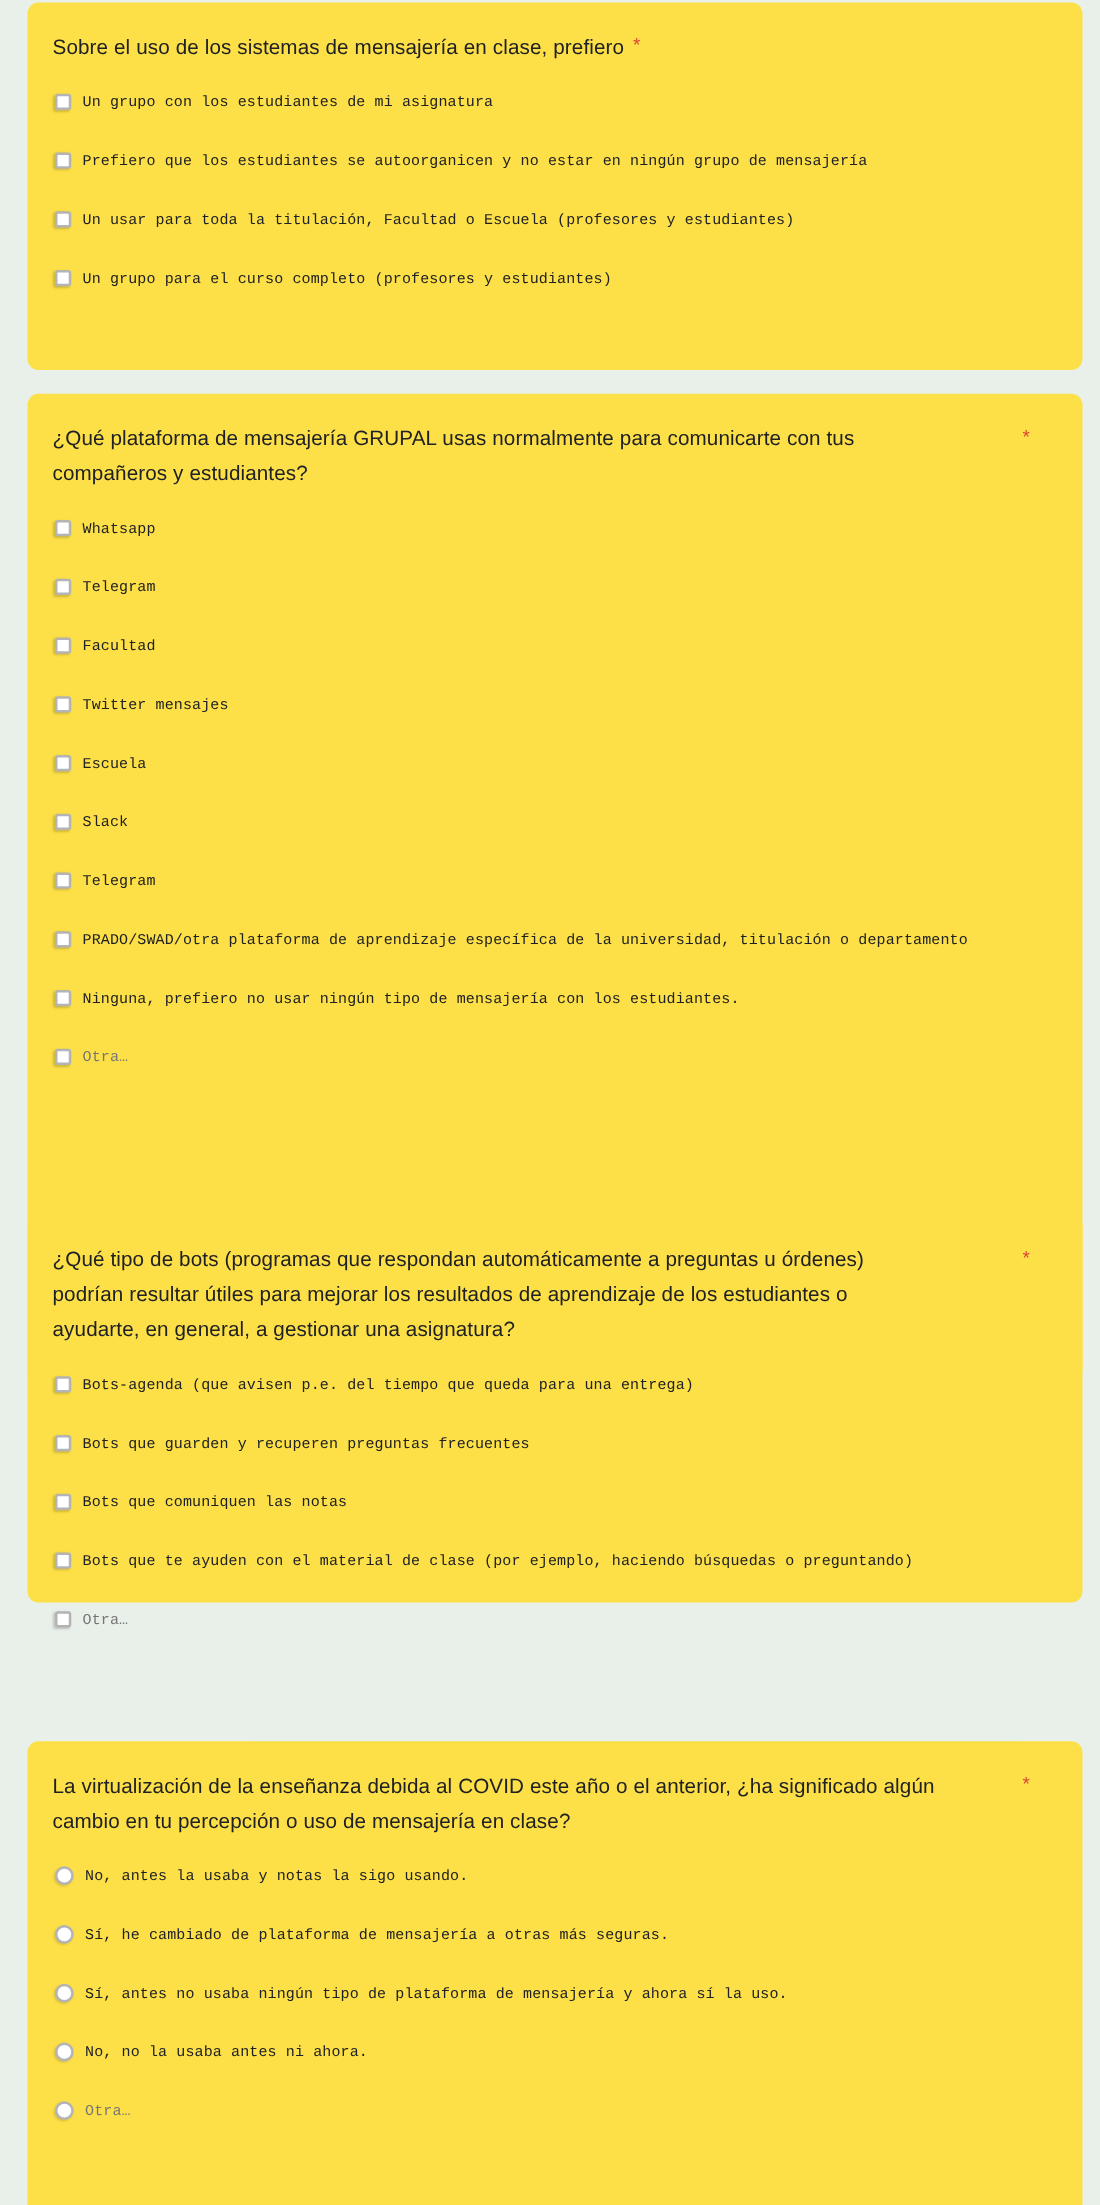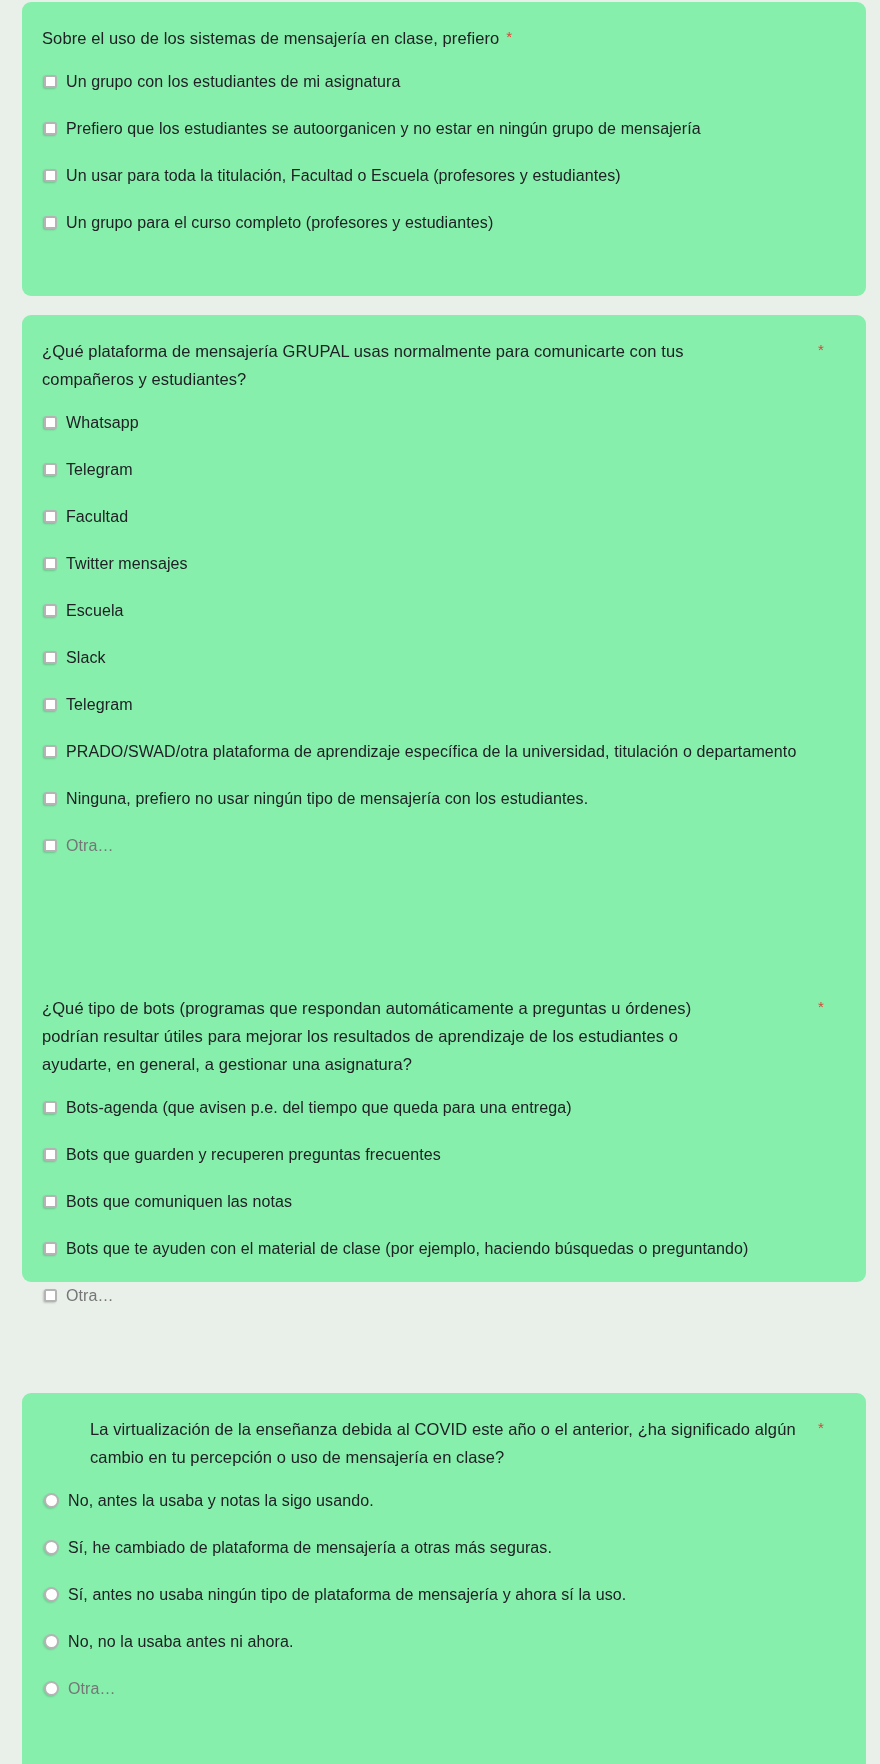--- a/index.html
+++ b/index.html
@@ -7,41 +7,41 @@
     width: 880px; height: 1764px;
     overflow: hidden;
     background: #e8f0e9;
     font-family: "Liberation Sans", sans-serif;
     position: relative;
   }
   .card {
     position: absolute;
     left: 22px;
     width: 844px;
-    background: #86efac;
+    background: #fde047;
     border-radius: 9px;
     padding: 22px 24px 0 20px;
   }
   .card-1 { top: 2px;    height: 294px; }
   .card-2 { top: 315px;  height: 790px; }
   .card-3 { top: 972px;  height: 310px; }
   .card-4 { top: 1393px; height: 430px; }
 
   .q-title {
     display: flex;
     align-items: flex-start;
     color: #202124;
     font-size: 16.5px;
     line-height: 28px;
     letter-spacing: 0.1px;
   }
   .q-text { display: inline-block; }
   .card-2 .q-text { max-width: 650px; }
   .card-3 .q-text { max-width: 655px; }
-  .card-4 .q-text { max-width: 740px; margin-left: 48px; }
+  .card-4 .q-text { max-width: 740px; }
 
   .asterisk {
     color: #db4437;
     font-size: 15px;
     line-height: 22px;
     padding-top: 2px;
   }
   .asterisk-inline { margin-left: 7px; }
   .asterisk-right  { margin-left: auto; margin-right: 18px; }
 
@@ -65,23 +65,24 @@
   .rbox {
     flex: 0 0 auto;
     width: 15px; height: 15px;
     border: 2px solid #b4b4b4;
     border-radius: 50%;
     background: #ffffff;
     box-shadow: -1px 1px 2px rgba(0,0,0,0.15);
     margin-right: 9px;
   }
   .opt-label {
-    font-size: 16px;
+    font-size: 12px;
     color: #202124;
     letter-spacing: 0.1px;
+    font-family: Liberation Mono, monospace;
   }
   .opt-label.muted { color: #767676; }
 </style>
 </head>
 <body>
 
 <section class="card card-1">
   <div class="q-title">
     <span class="q-text">Sobre el uso de los sistemas de mensajería en clase, prefiero</span>
     <span class="asterisk asterisk-inline">*</span>

